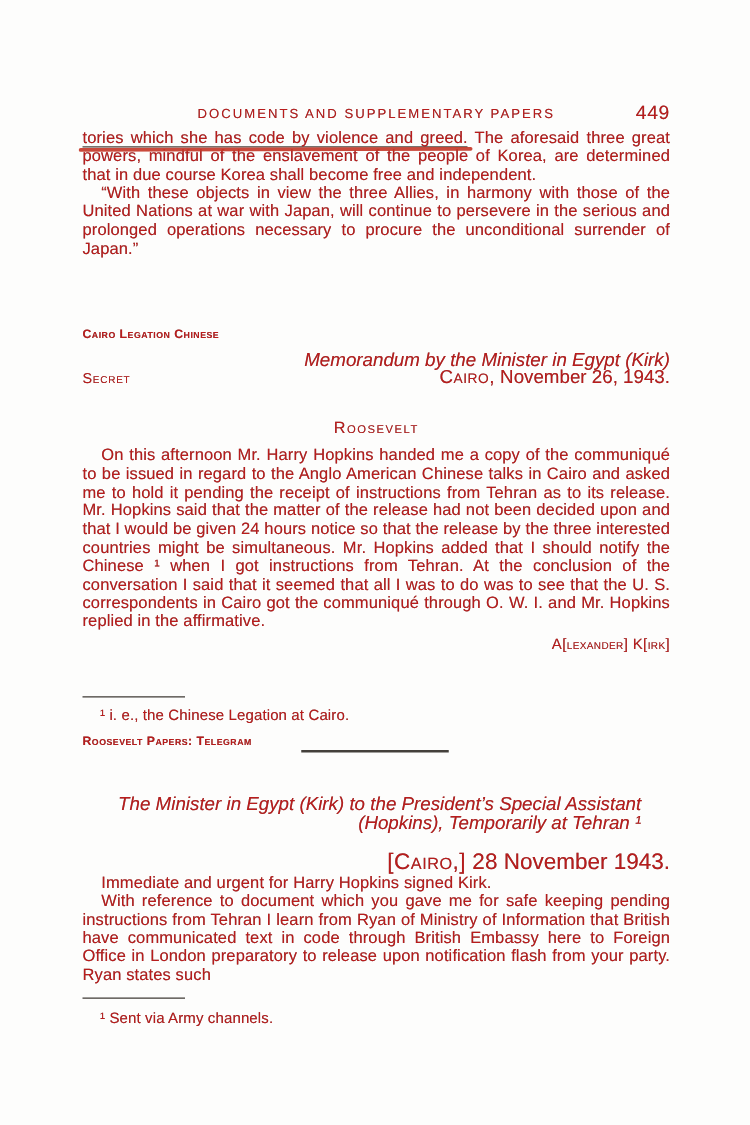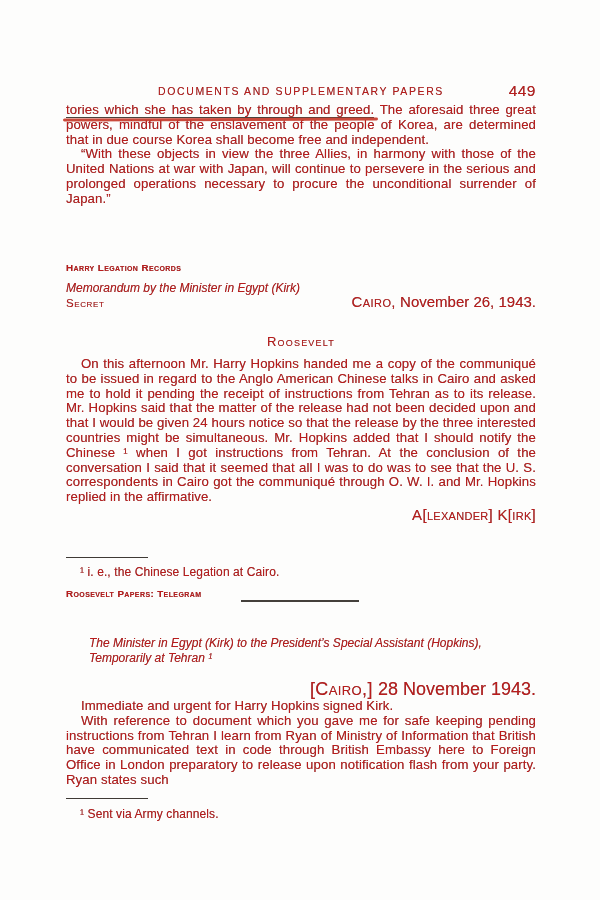--- a/index.html
+++ b/index.html
@@ -28,34 +28,34 @@
   .phrase-underlined { position:relative; border-bottom:1px solid #4a433d; }
   .phrase-underlined::after {
     content:""; position:absolute; left:-3px; right:-4px; bottom:-4px; height:2.6px;
     background:#c5392a; border-radius:2px; transform:rotate(-0.15deg); opacity:0.92;
   }
 
   .source-note { font-size:9.8px; font-weight:bold; font-variant:small-caps; letter-spacing:0.4px; }
   .src1 { top:262px; }
   .src2 { top:588px; }
 
-  .doc-title { font-style:italic; font-size:12px; text-align:left; line-height:15px; }
+  .doc-title { font-style:italic; font-size:15px; text-align:right; line-height:15px; }
   .title1 { top:281px; }
   .title2 { top:636px; }
   .title2 .doc-title-inner { max-width:424px; margin:0 auto; }
 
   .meta-row { top:293px; display:flex; justify-content:space-between; align-items:baseline; }
   .classification { font-variant:small-caps; font-size:11.5px; letter-spacing:0.6px; }
   .dateline { font-size:15px; text-align:right; }
   .smallcaps { font-variant:small-caps; letter-spacing:0.4px; }
 
   .subheading { top:334px; text-align:center; font-variant:small-caps; font-size:13px; letter-spacing:1.2px; }
 
   .memo-body { top:357px; }
-  .signature { text-align:right; font-variant:small-caps; font-size:15px; letter-spacing:0.3px; margin-top:3px; }
+  .signature { text-align:right; font-variant:small-caps; font-size:12px; letter-spacing:0.3px; margin-top:3px; }
 
   .fn-rule { position:absolute; left:66px; width:82px; border:0; border-top:1.4px solid #3f3a35; margin:0; }
   .fn1-rule { top:557px; }
   .fn2-rule { top:798px; }
   .footnote { font-size:12px; letter-spacing:0.1px; }
   .fn1 { top:565px; text-indent:14px; }
   .fn2 { top:807px; text-indent:14px; }
 
   .divider { position:absolute; left:241px; top:600px; width:118px; border:0; border-top:2px solid #44403b; margin:0; }
 
@@ -66,25 +66,25 @@
 <body>
 
 <div class="page ink">
 
   <div class="block runhead">
     <div class="runhead-title">DOCUMENTS AND SUPPLEMENTARY PAPERS</div>
     <div class="runhead-num">449</div>
   </div>
 
   <div class="block copy quote-block">
-    <p><span class="phrase-underlined">tories which she has taken by through and greed.</span><span> The aforesaid three great powers, mindful of the enslavement of the people of Korea, are determined that in due course Korea shall become free and independent.</span></p>
+    <p><span class="phrase-underlined">tories which she has code by violence and greed.</span><span> The aforesaid three great powers, mindful of the enslavement of the people of Korea, are determined that in due course Korea shall become free and independent.</span></p>
     <p class="indent">“With these objects in view the three Allies, in harmony with those of the United Nations at war with Japan, will continue to persevere in the serious and prolonged operations necessary to procure the unconditional surrender of Japan.”</p>
   </div>
 
-  <div class="block source-note src1">Harry Legation Records</div>
+  <div class="block source-note src1">Cairo Legation Chinese</div>
 
   <div class="block doc-title title1">Memorandum by the Minister in Egypt (Kirk)</div>
 
   <div class="block meta-row">
     <span class="classification">Secret</span>
     <span class="dateline"><span class="smallcaps">Cairo,</span><span> November 26, 1943.</span></span>
   </div>
 
   <div class="block subheading">Roosevelt</div>
 

